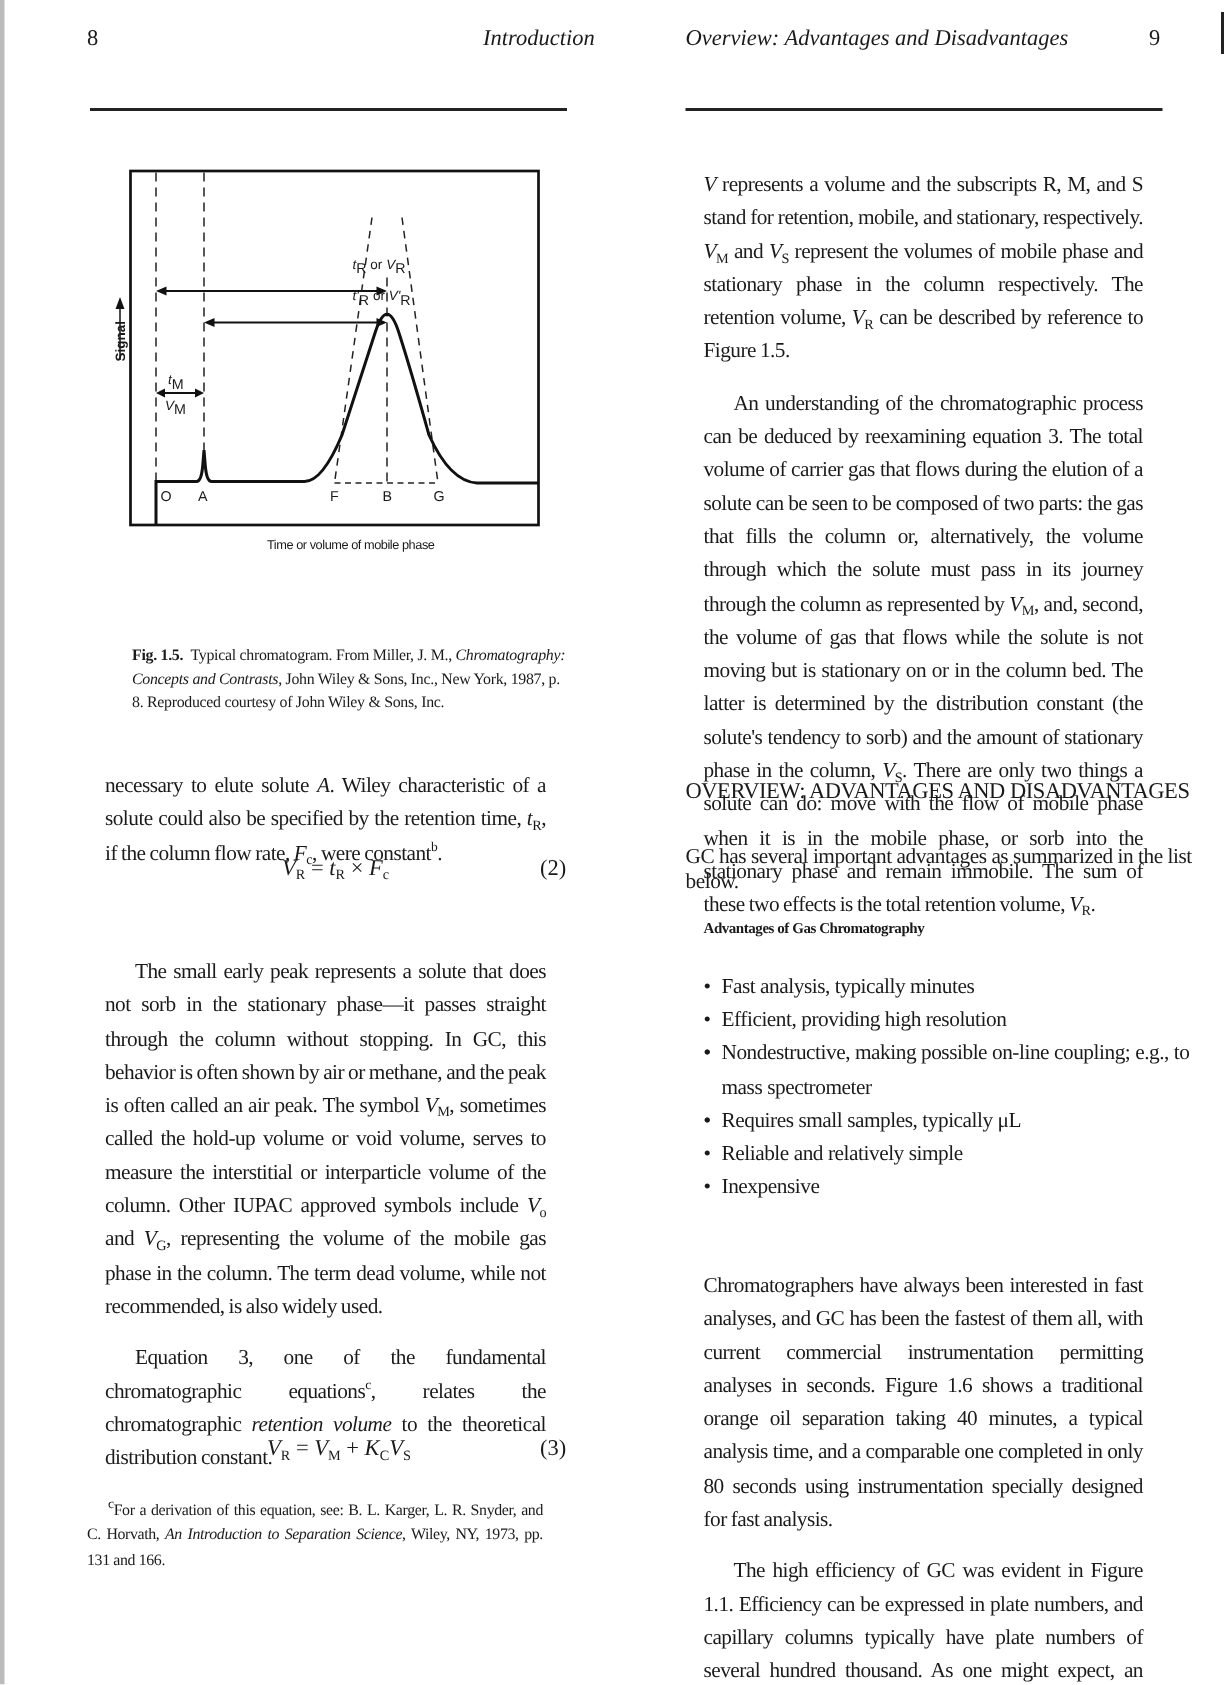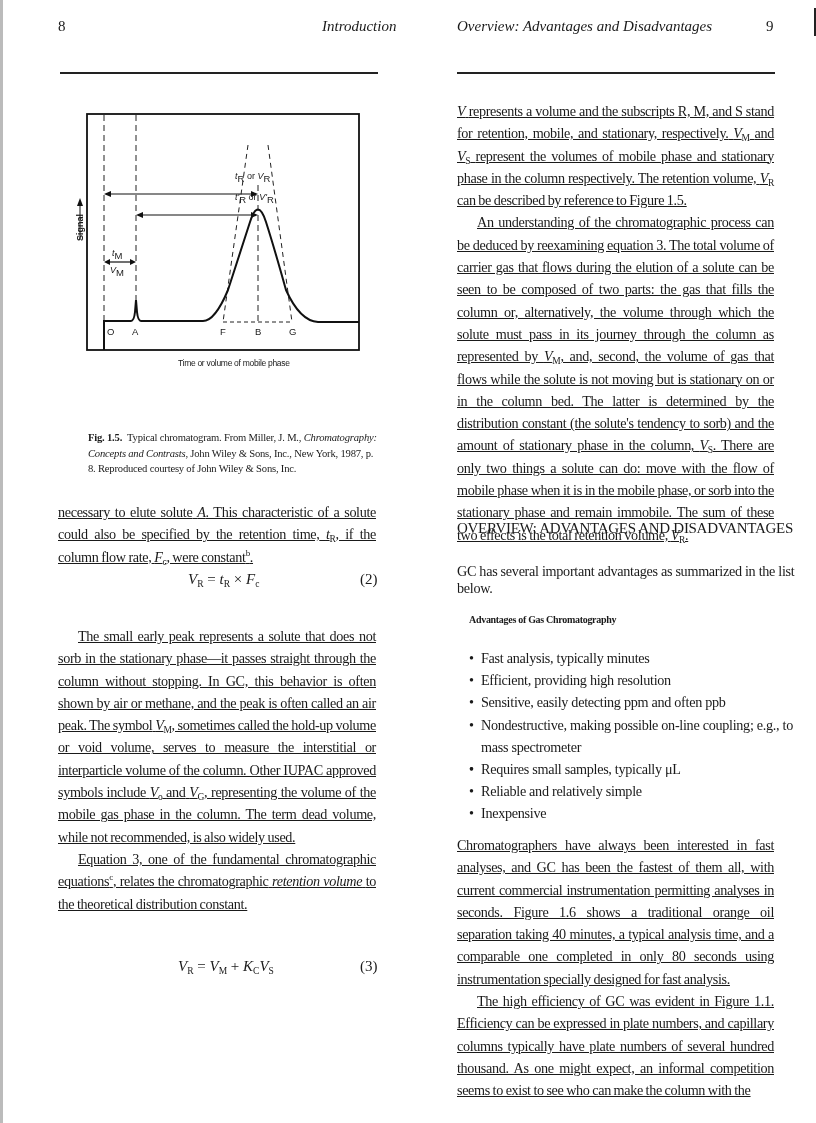--- a/index.html
+++ b/index.html
@@ -3,21 +3,21 @@
 <meta charset="utf-8">
 <style>
   html, body { margin:0; padding:0; }
   body { width:816px; height:1123px; background:#fff; position:relative; overflow:hidden;
          font-family:"Liberation Serif", serif; color:#1a1a1a; }
   .abs { position:absolute; }
   .runhead { font-size:15px; top:18px; }
   .rule { position:absolute; height:2px; background:#222; top:72px; }
   .para { position:absolute; font-size:14.2px; line-height:22.3px; text-align:justify;
           transform-origin:0 0; letter-spacing:-0.35px; word-spacing:-0.5px; }
-  .para p { margin:0;text-decoration:underline; }
+  .para p { margin:12px; }
   .indent { text-indent:20px; }
   .eq { position:absolute; font-size:15px; font-style:italic;text-align:right; }
   .eqnum { position:absolute; font-size:15px; }
   .caption { position:absolute; font-size:10.6px; line-height:15.5px; left:88px; top:430px; width:290px; letter-spacing:-0.2px; }
   .footnotes { position:absolute; font-size:10.6px; line-height:16.3px; left:58px; top:1000px; width:304px; text-align:justify; letter-spacing:-0.25px; }
   .footnotes p { margin:0; }
   .fn-indent { text-indent:14px; }
   .section-title { position:absolute; font-size:15px; left:457px; top:520px; letter-spacing:-0.3px; }
   .lead { position:absolute; font-size:14.2px; left:457px; top:563px; letter-spacing:-0.3px; }
   .boxtitle { position:absolute; font-size:10px; font-weight:bold; left:469px; top:614px; letter-spacing:-0.3px; }
@@ -104,21 +104,21 @@
 
     <span class="abs" style="left:118px; top:250px; font-family:'Liberation Sans',sans-serif; font-size:8.5px; letter-spacing:-0.3px;">Time or volume of mobile phase</span>
   </div>
 
   <div class="caption">
     <b>Fig. 1.5.</b>&nbsp;&nbsp;<span>Typical chromatogram. From Miller, J. M.,</span>
     <span class="it">Chromatography: Concepts and Contrasts</span><span>, John Wiley &amp; Sons, Inc., New York, 1987, p. 8. Reproduced courtesy of John Wiley &amp; Sons, Inc.</span>
   </div>
 
   <div class="para" style="left:58px; top:501px; width:318px;">
-    <p><span>necessary to elute solute</span> <span class="it">A</span><span>. This characteristic of a solute could also be specified by the retention time,</span>
+    <p><span>necessary to elute solute</span> <span class="it">A</span><span>. Wiley characteristic of a solute could also be specified by the retention time,</span>
     <span class="it">t</span><sub>R</sub><span>, if the column flow rate,</span>
     <span class="it">F</span><sub>c</sub><span>, were constant</span><sup>b</sup><span>.</span></p>
   </div>
 
   <div class="eq" style="left:188px; top:571px;">
     <span>V</span><sub>R</sub><span style="font-style:normal"> = </span><span>t</span><sub>R</sub><span style="font-style:normal"> × </span><span>F</span><sub>c</sub>
   </div>
   <div class="eqnum" style="left:360px; top:571px;">(2)</div>
 
   <div class="para" style="left:58px; top:625px; width:318px;">
@@ -128,20 +128,22 @@
     <p class="indent"><span>Equation 3, one of the fundamental chromatographic equations</span><sup>c</sup><span>, relates the chromatographic</span>
       <span class="it">retention volume</span> <span>to the theoretical distribution constant.</span></p>
   </div>
 
   <div class="eq" style="left:178px; top:958px;">
     <span>V</span><sub>R</sub><span style="font-style:normal"> = </span><span>V</span><sub>M</sub><span style="font-style:normal"> + </span><span>K</span><sub>C</sub><span>V</span><sub>S</sub>
   </div>
   <div class="eqnum" style="left:360px; top:958px;">(3)</div>
 
   <div class="footnotes">
+    <p class="fn-indent"><sup>c</sup><span>For a derivation of this equation, see: B. L. Karger, L. R. Snyder, and C. Horvath,</span>
+      <span class="it">An Introduction to Separation Science</span><span>, Wiley, NY, 1973, pp. 131 and 166.</span></p>
   </div>
 </div>
 
 <div>
   <div class="abs runhead it" style="left:457px;">Overview: Advantages and Disadvantages</div>
   <div class="abs runhead" style="left:766px;">9</div>
   <div class="rule" style="left:457px; width:318px;"></div>
 
   <div class="para" style="left:457px; top:100px; width:317px;">
     <p><span class="it">V</span> <span>represents a volume and the subscripts R, M, and S stand for retention, mobile, and stationary, respectively.</span>
@@ -153,21 +155,21 @@
       <span class="it">V</span><sub>R</sub><span>.</span></p>
   </div>
 
   <div class="section-title">OVERVIEW: ADVANTAGES AND DISADVANTAGES</div>
   <div class="lead">GC has several important advantages as summarized in the list below.</div>
   <div class="boxtitle">Advantages of Gas Chromatography</div>
 
   <ul class="adv-list">
     <li><span class="b">•</span><span>Fast analysis, typically minutes</span></li>
     <li><span class="b">•</span><span>Efficient, providing high resolution</span></li>
-    <li><span class="b">•</span><span>Sensitive, easily detecting ppm and often ppb</span></li>
+    <li><span class="b">•</span></li>
     <li><span class="b">•</span><span>Nondestructive, making possible on-line coupling; e.g., to mass spectrometer</span></li>
     <li><span class="b">•</span></li>
     <li><span class="b">•</span><span>Requires small samples, typically μL</span></li>
     <li><span class="b">•</span><span>Reliable and relatively simple</span></li>
     <li><span class="b">•</span><span>Inexpensive</span></li>
   </ul>
 
   <div class="para" style="left:457px; top:834px; width:317px;">
     <p>Chromatographers have always been interested in fast analyses, and GC has been the fastest of them all, with current commercial instrumentation permitting analyses in seconds. Figure 1.6 shows a traditional orange oil separation taking 40 minutes, a typical analysis time, and a comparable one completed in only 80 seconds using instrumentation specially designed for fast analysis.</p>
     <p class="indent">The high efficiency of GC was evident in Figure 1.1. Efficiency can be expressed in plate numbers, and capillary columns typically have plate numbers of several hundred thousand. As one might expect, an informal competition seems to exist to see who can make the column with the</p>

